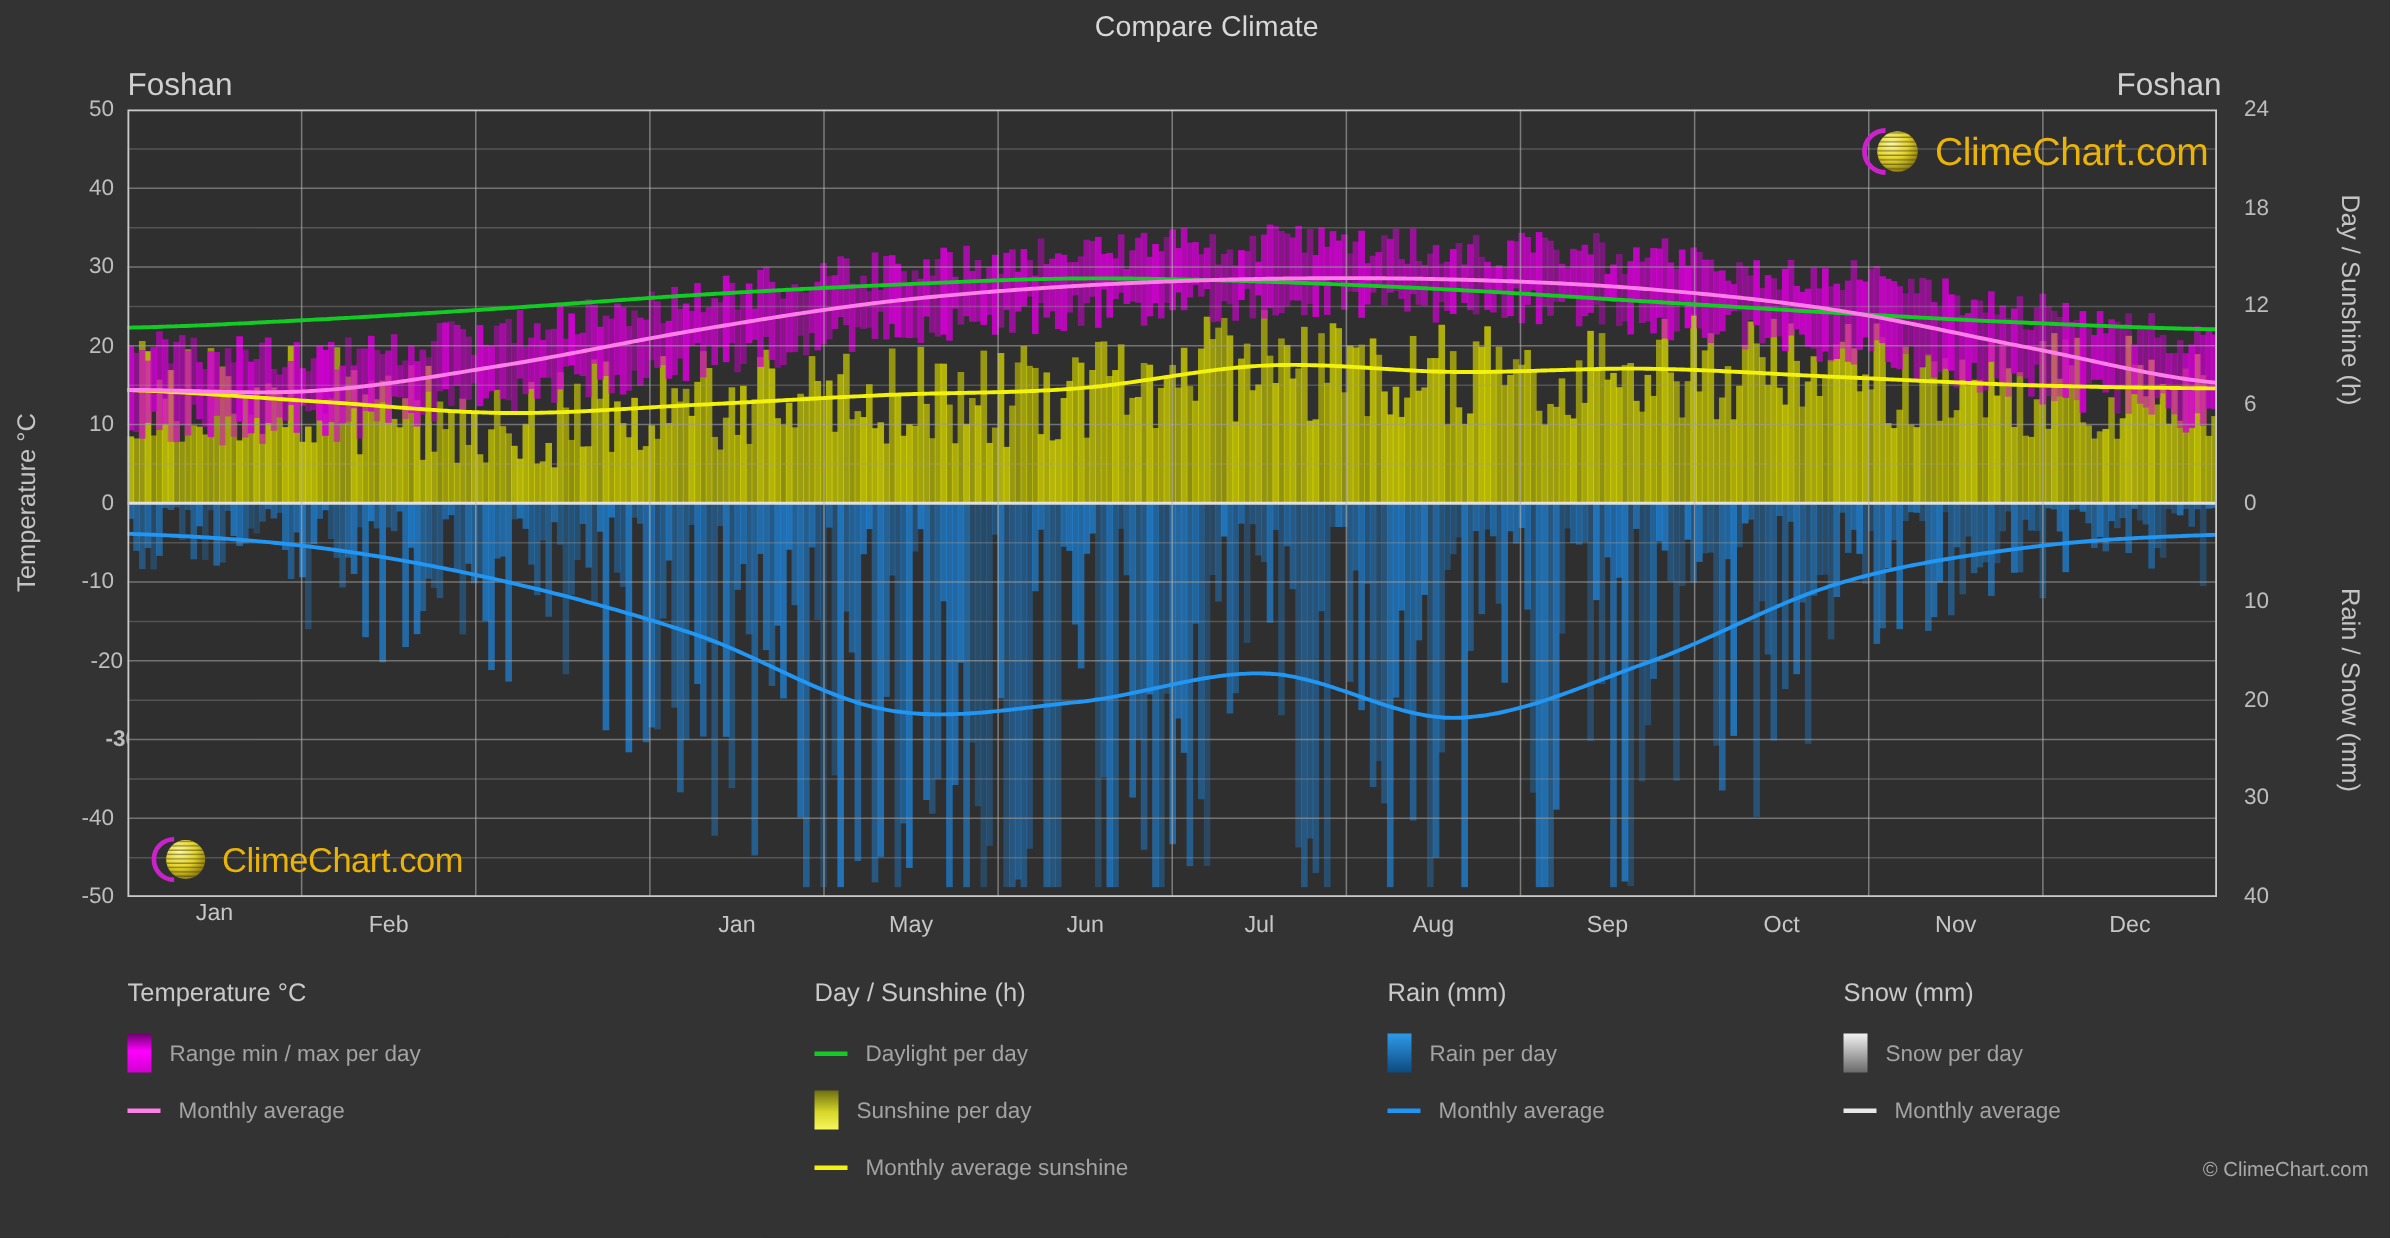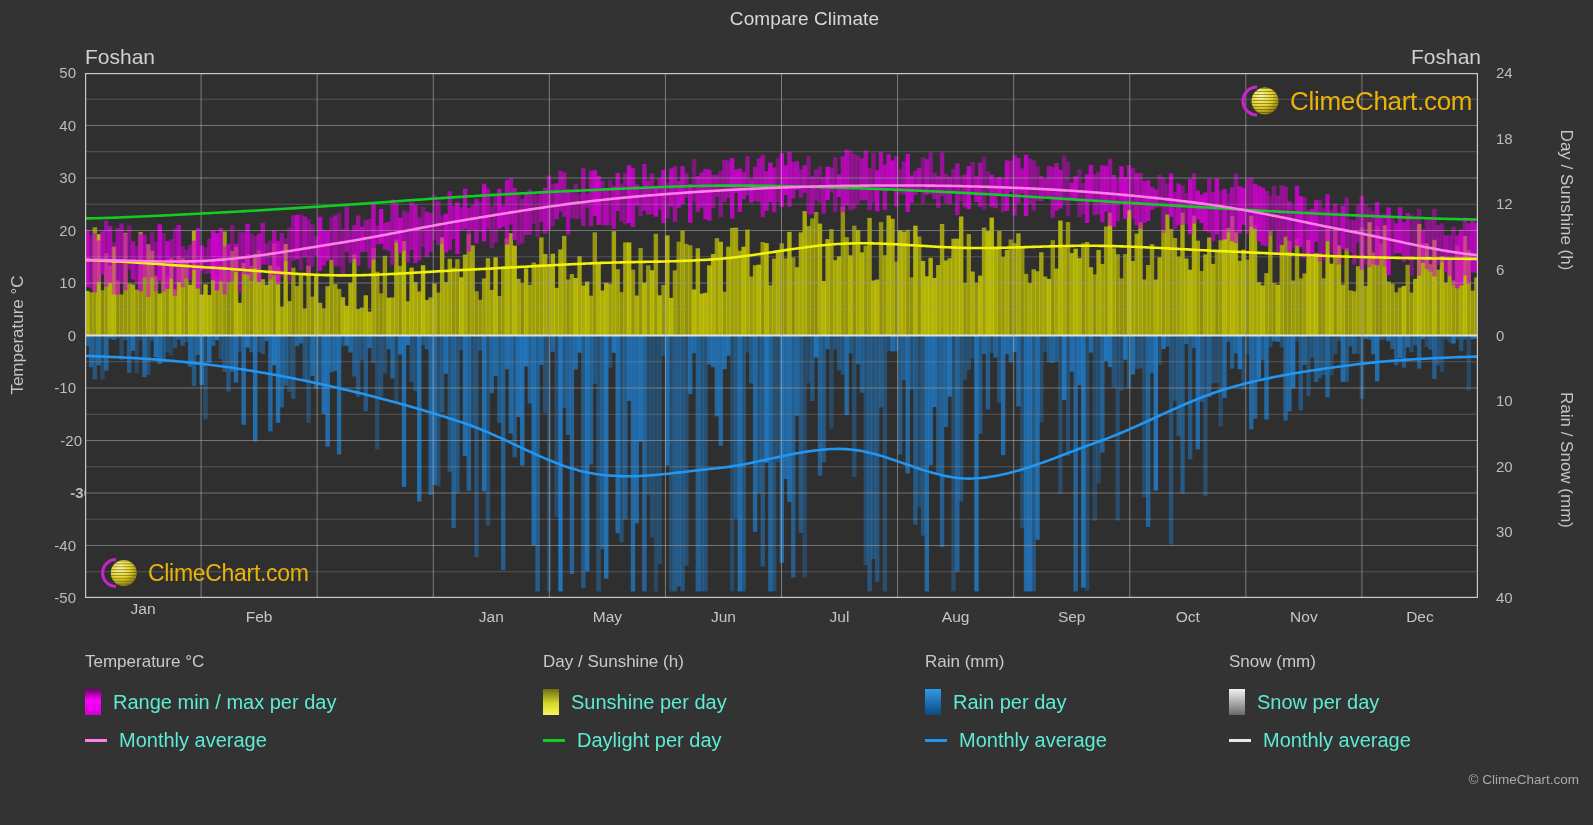--- a/index.html
+++ b/index.html
@@ -149,22 +149,22 @@
     flex: none;
   }
   .legend-line {
     width: 22px;
     height: 3px;
     margin-right: 12px;
     margin-left: 0px;
     flex: none;
   }
   .legend-label {
-    font-size: 20px;
-    color: #5eead4;
+    font-size: 15px;
+    color: #a3a3a3;
     white-space: nowrap;
   }
   .copyright {
     position: absolute;
     right: 14px;
     top: 772px;
     font-size: 13.5px;
     color: #a9a9a9;
   }
 </style>
@@ -1428,26 +1428,30 @@
           <span class="legend-label">Range min / max per day</span>
         </div>
         <div class="legend-row">
           <span class="legend-line" style="background: rgb(255, 127, 232);"></span>
           <span class="legend-label">Monthly average</span>
         </div>
       </div>
     <div class="legend-col" id="legend-daysunshine" style="left:543px;">
         <div class="legend-head">Day / Sunshine (h)</div>
         <div class="legend-row">
+          <span class="legend-line" style="background: rgb(17, 204, 34);"></span>
+          <span class="legend-label">Daylight per day</span>
+        </div>
+        <div class="legend-row">
           <span class="legend-swatch" style="background: linear-gradient(rgb(110, 110, 18) 0%, rgb(214, 214, 42) 55%, rgb(246, 246, 94) 100%);"></span>
           <span class="legend-label">Sunshine per day</span>
         </div>
         <div class="legend-row">
-          <span class="legend-line" style="background: rgb(17, 204, 34);"></span>
-          <span class="legend-label">Daylight per day</span>
+          <span class="legend-line" style="background: rgb(242, 242, 10);"></span>
+          <span class="legend-label">Monthly average sunshine</span>
         </div>
       </div>
     <div class="legend-col" id="legend-rain" style="left:925px;">
         <div class="legend-head">Rain (mm)</div>
         <div class="legend-row">
           <span class="legend-swatch" style="background: linear-gradient(rgb(47, 154, 232) 0%, rgb(13, 74, 128) 100%);"></span>
           <span class="legend-label">Rain per day</span>
         </div>
         <div class="legend-row">
           <span class="legend-line" style="background: rgb(33, 150, 243);"></span>

